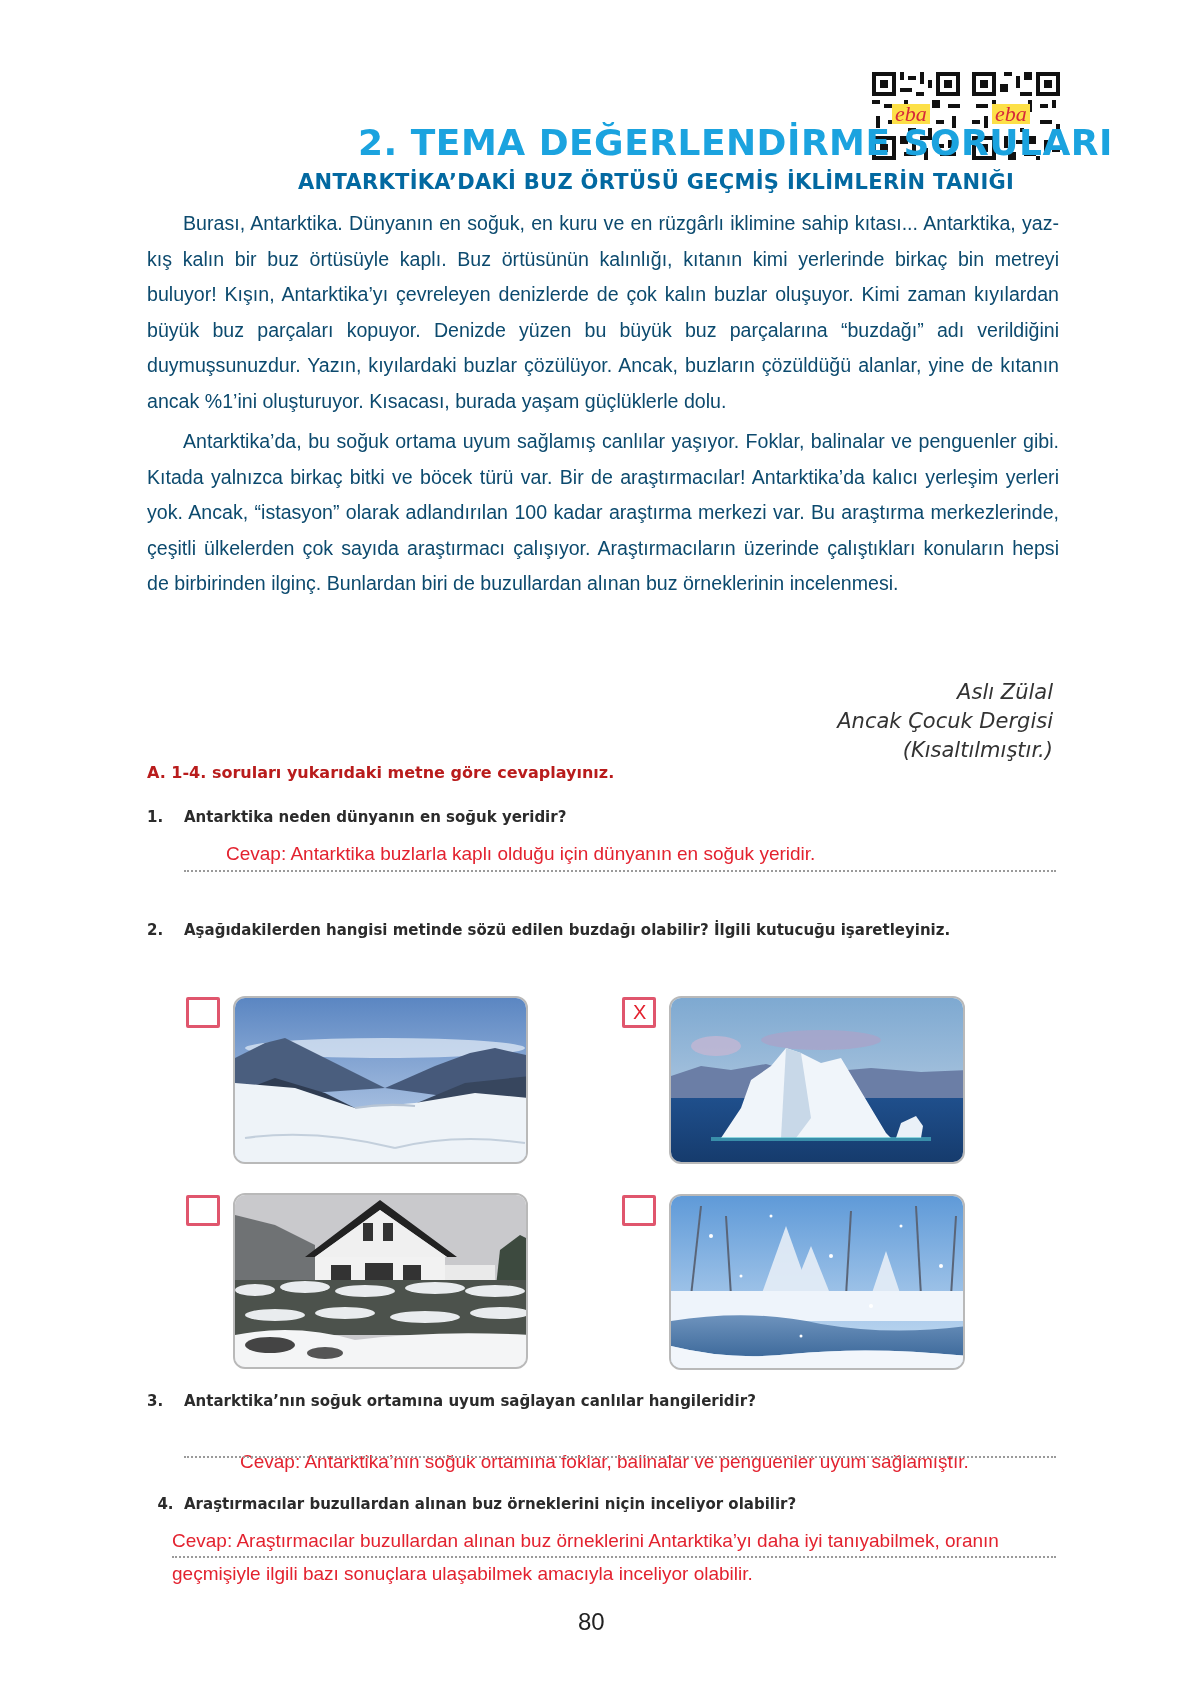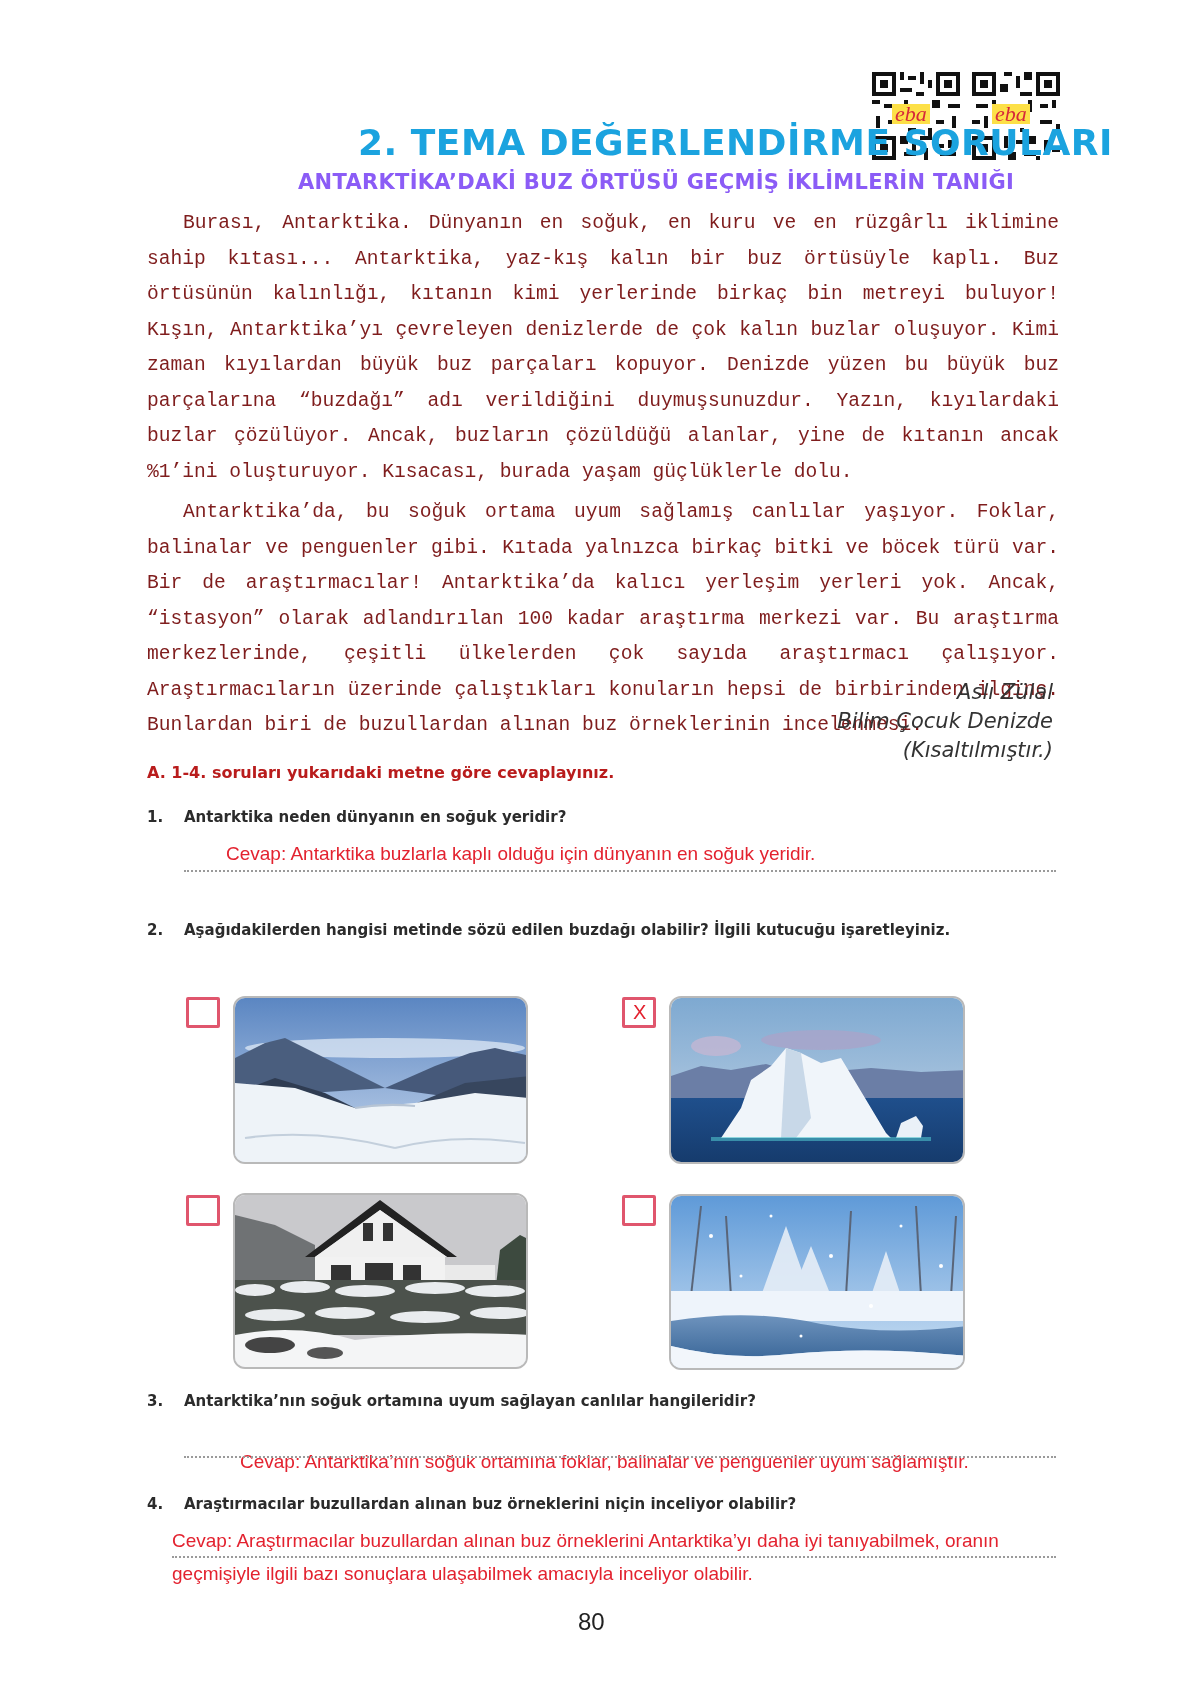--- a/index.html
+++ b/index.html
@@ -10,24 +10,24 @@
   
   .qr { position:absolute; top:72px; width:88px; height:88px; background:#fff; }
   .qr svg { display:block; }
   .qr .eba { position:absolute; left:20px; top:32px; font-family:"Liberation Serif", serif;
              font-style:italic; font-size:22px; color:#d6283a; background:#fde047; padding:0 3px;
              line-height:20px; }
 
   .title { left:358px; top:122px; font-family:"DejaVu Sans", sans-serif; font-weight:bold;
            font-size:36px; color:#1ba3df; letter-spacing:0.5px; white-space:nowrap; }
   .subtitle { left:298px; top:170px; font-family:"DejaVu Sans", sans-serif; font-weight:bold;
-              font-size:21px; color:#8b5cf6; white-space:nowrap; letter-spacing:0.3px; }
-
-  .passage { left:147px; top:206px; width:912px; font-family:Liberation Mono, monospace;
-             font-size:19.6px; line-height:35.5px; color:#7f1d1d; text-align:justify; }
+              font-size:21px; color:#0369a1; white-space:nowrap; letter-spacing:0.3px; }
+
+  .passage { left:147px; top:206px; width:912px; font-family:Liberation Sans, sans-serif;
+             font-size:19.6px; line-height:35.5px; color:#0c4a6e; text-align:justify; }
   .passage p { margin:0; text-indent:36px; }
   .passage p + p { margin-top:5px; }
 
   .source { right:128px; top:678px; text-align:right; font-family:"DejaVu Sans", sans-serif;
             font-style:italic; font-size:21px; line-height:29px; color:#333; }
 
   .section { left:147px; top:763px; font-weight:bold; font-size:16px; color:#b91c1c; white-space:nowrap; }
 
   .q { position:absolute; left:147px; font-weight:bold; font-size:15px; color:#2b2b2b; }
   .q .num { display:inline-block; width:37px; }
@@ -137,21 +137,21 @@
 <div class="abs title">2. TEMA DEĞERLENDİRME SORULARI</div>
 <div class="abs subtitle">ANTARKTİKA’DAKİ BUZ ÖRTÜSÜ GEÇMİŞ İKLİMLERİN TANIĞI</div>
 
 <div class="abs passage">
   <p>Burası, Antarktika. Dünyanın en soğuk, en kuru ve en rüzgârlı iklimine sahip kıtası... Antarktika, yaz-kış kalın bir buz örtüsüyle kaplı. Buz örtüsünün kalınlığı, kıtanın kimi yerlerinde birkaç bin metreyi buluyor! Kışın, Antarktika’yı çevreleyen denizlerde de çok kalın buzlar oluşuyor. Kimi zaman kıyılardan büyük buz parçaları kopuyor. Denizde yüzen bu büyük buz parçalarına “buzdağı” adı verildiğini duymuşsunuzdur. Yazın, kıyılardaki buzlar çözülüyor. Ancak, buzların çözüldüğü alanlar, yine de kıtanın ancak %1’ini oluşturuyor. Kısacası, burada yaşam güçlüklerle dolu.</p>
   <p>Antarktika’da, bu soğuk ortama uyum sağlamış canlılar yaşıyor. Foklar, balinalar ve penguenler gibi. Kıtada yalnızca birkaç bitki ve böcek türü var. Bir de araştırmacılar! Antarktika’da kalıcı yerleşim yerleri yok. Ancak, “istasyon” olarak adlandırılan 100 kadar araştırma merkezi var. Bu araştırma merkezlerinde, çeşitli ülkelerden çok sayıda araştırmacı çalışıyor. Araştırmacıların üzerinde çalıştıkları konuların hepsi de birbirinden ilginç. Bunlardan biri de buzullardan alınan buz örneklerinin incelenmesi.</p>
 </div>
 
 <div class="abs source">
   <div>Aslı Zülal</div>
-  <div>Bilim Çocuk Denizde</div>
+  <div>Ancak Çocuk Dergisi</div>
   <div>(Kısaltılmıştır.)</div>
 </div>
 
 <div class="abs section">A.  1-4. soruları yukarıdaki metne göre cevaplayınız.</div>
 
 <div class="q" style="top:808px;">
   <span class="num">1.</span><span class="txt">Antarktika neden dünyanın en soğuk yeridir?</span>
 </div>
 <div class="answer" style="left:226px; top:843px;">Cevap: Antarktika buzlarla kaplı olduğu için dünyanın en soğuk yeridir.</div>
 <div class="dots" style="left:184px; top:870px; width:872px;"></div>
@@ -289,20 +289,20 @@
     </g>
   </svg>
 </div>
 
 <div class="q" style="top:1392px;">
   <span class="num">3.</span><span class="txt">Antarktika’nın soğuk ortamına uyum sağlayan canlılar hangileridir?</span>
 </div>
 <div class="answer" style="left:240px; top:1428px;margin-top:23px;">Cevap: Antarktika’nın soğuk ortamına foklar, balinalar ve penguenler uyum sağlamıştır.</div>
 <div class="dots" style="left:184px; top:1456px; width:872px;"></div>
 
-<div class="q" style="top:1495px;">
+<div class="q" style="top:1495px;text-align:center;">
   <span class="num">4.</span><span class="txt">Araştırmacılar buzullardan alınan buz örneklerini niçin inceliyor olabilir?</span>
 </div>
 <div class="dots" style="left:172px; top:1556px; width:884px;"></div>
 <div class="answer" style="left:172px; top:1530px;">Cevap: Araştırmacılar buzullardan alınan buz örneklerini Antarktika’yı daha iyi tanıyabilmek, oranın</div>
 <div class="answer" style="left:172px; top:1563px;">geçmişiyle ilgili bazı sonuçlara ulaşabilmek amacıyla inceliyor olabilir.</div>
 
 <div class="abs pagenum">80</div>
 
 </body></html>

